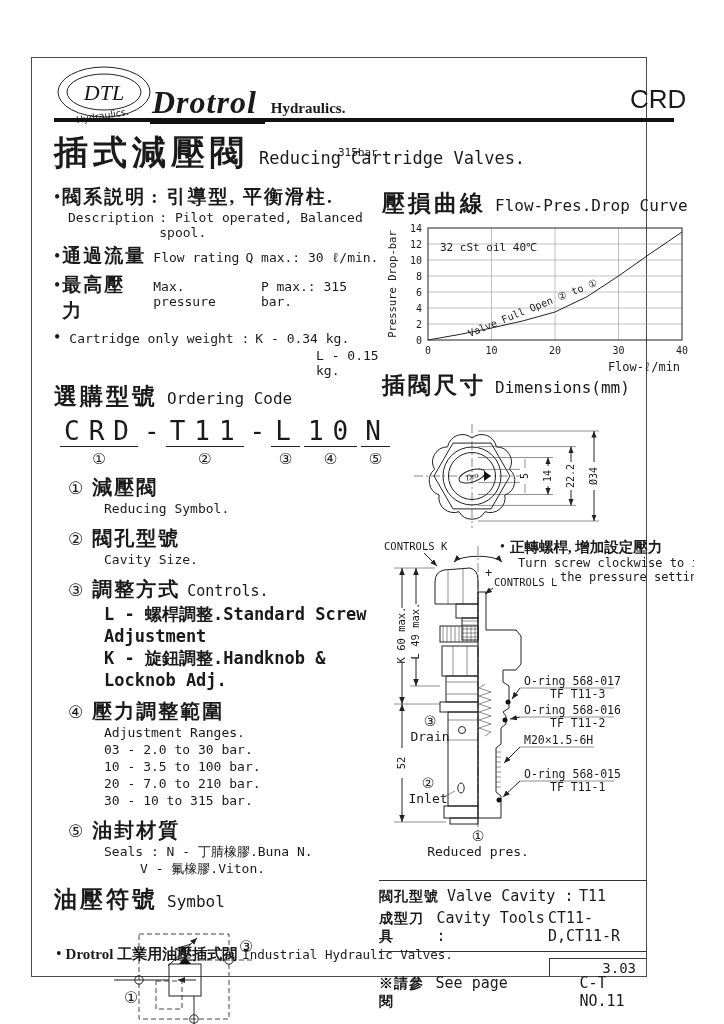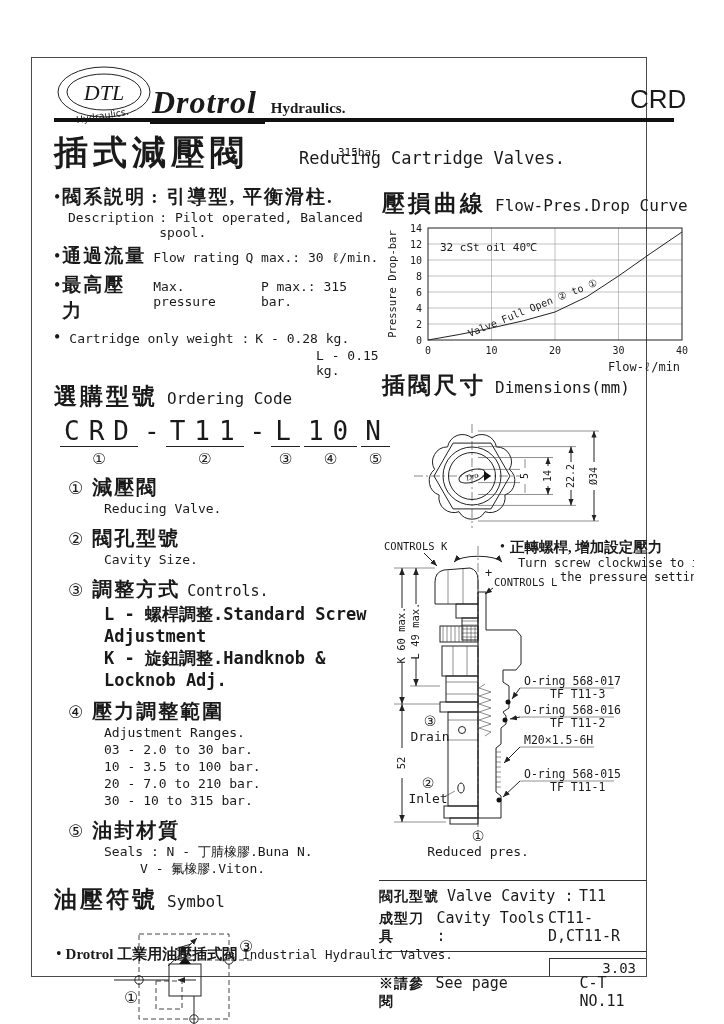--- a/index.html
+++ b/index.html
@@ -10,21 +10,21 @@
   .sans{font-family:"Liberation Sans","DejaVu Sans",sans-serif;}
   #frame{position:absolute;left:31px;top:57px;width:616px;height:920px;border:1.5px solid #4a4a4a;box-sizing:border-box;}
   
   #logo{position:absolute;left:20px;top:6px;}
   #brand{position:absolute;left:118px;top:18px;display:flex;align-items:baseline;margin-top:8px;}
   #brand .b1{font-size:32px;font-weight:bold;font-style:italic;border-bottom:2.5px solid #111;padding:0 8px 1px 2px;letter-spacing:1px;}
   #brand .b2{font-size:15px;font-weight:bold;margin-left:6px;}
   #note315{position:absolute;left:306px;top:88px;font-size:11px;}
   #crd{position:absolute;left:598px;top:26px;font-size:26px;letter-spacing:0px;}
   #rule{position:absolute;left:22px;top:60px;width:620px;height:4px;background:#111;}
-  #title{position:absolute;left:22px;top:72px;display:flex;align-items:baseline;gap:40px;}
+  #title{position:absolute;left:22px;top:72px;display:flex;align-items:baseline;}
   #title .t-zh{font-size:34px;letter-spacing:5px;font-weight:600;}
   #title .t-en{font-size:17px;margin-left:10px;}
   
   #leftcol{position:absolute;left:22px;top:126px;width:332px;}
   .spec-row{margin-bottom:3px;}
   .spec-l1{display:flex;align-items:baseline;}
   .bullet{font-size:18px;margin-right:2px;}
   .s-zh{font-size:19px;letter-spacing:2px;font-weight:600;}
   .s-en{font-size:13px;margin-left:7px;}
   .s-env{font-size:13px;margin-left:6px;}
@@ -130,21 +130,21 @@
         <span class="s-zh zh">最高壓力</span>
         <span class="s-en mono">Max. pressure</span>
         <span class="s-env mono">P max.: 315 bar.</span>
       </div>
     </div>
 
     <div class="spec-row">
       <div class="spec-l1">
         <span class="bullet">•</span>
         <span class="s-en mono">Cartridge only weight :</span>
-        <span class="s-env mono">K - 0.28 kg.</span>
+        <span class="s-env mono">K - 0.34 kg.</span>
       </div>
       <div class="spec-l3 mono">L - 0.15 kg.</div>
     </div>
 
     <div class="sec-head">
       <span class="h-zh zh">選購型號</span>
       <span class="h-en mono">Ordering Code</span>
     </div>
 
     <div id="codeline">
@@ -170,21 +170,21 @@
         <span class="code-text">N</span>
         <span class="code-num">⑤</span>
       </span>
     </div>
 
     <div class="ord-item">
       <div class="ord-head">
         <span class="ord-num">①</span>
         <span class="ord-zh zh">減壓閥</span>
       </div>
-      <div class="ord-sub mono">Reducing Valve.</div>
+      <div class="ord-sub mono">Reducing Symbol.</div>
     </div>
 
     <div class="ord-item">
       <div class="ord-head">
         <span class="ord-num">②</span>
         <span class="ord-zh zh">閥孔型號</span>
       </div>
       <div class="ord-sub mono">Cavity Size.</div>
     </div>
 

